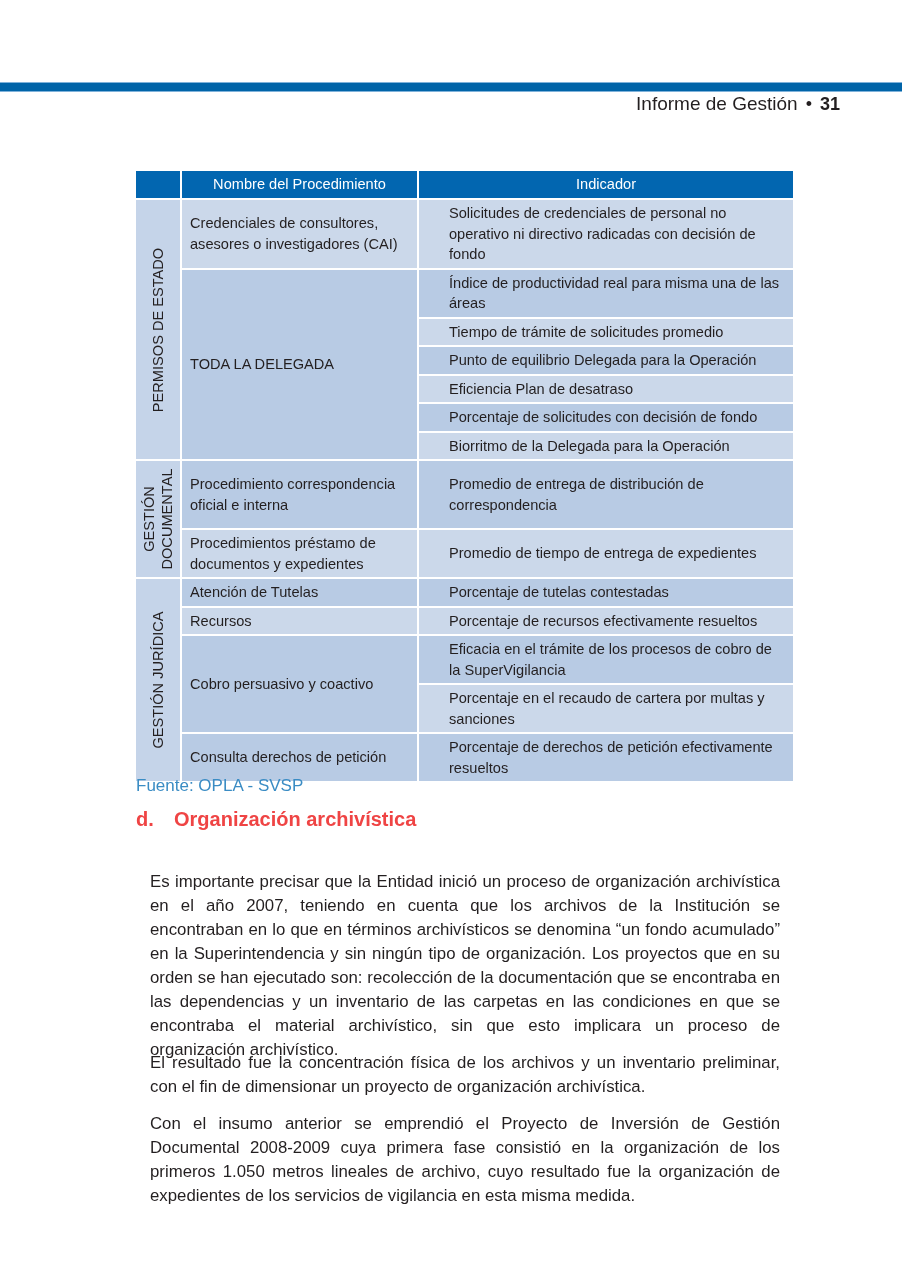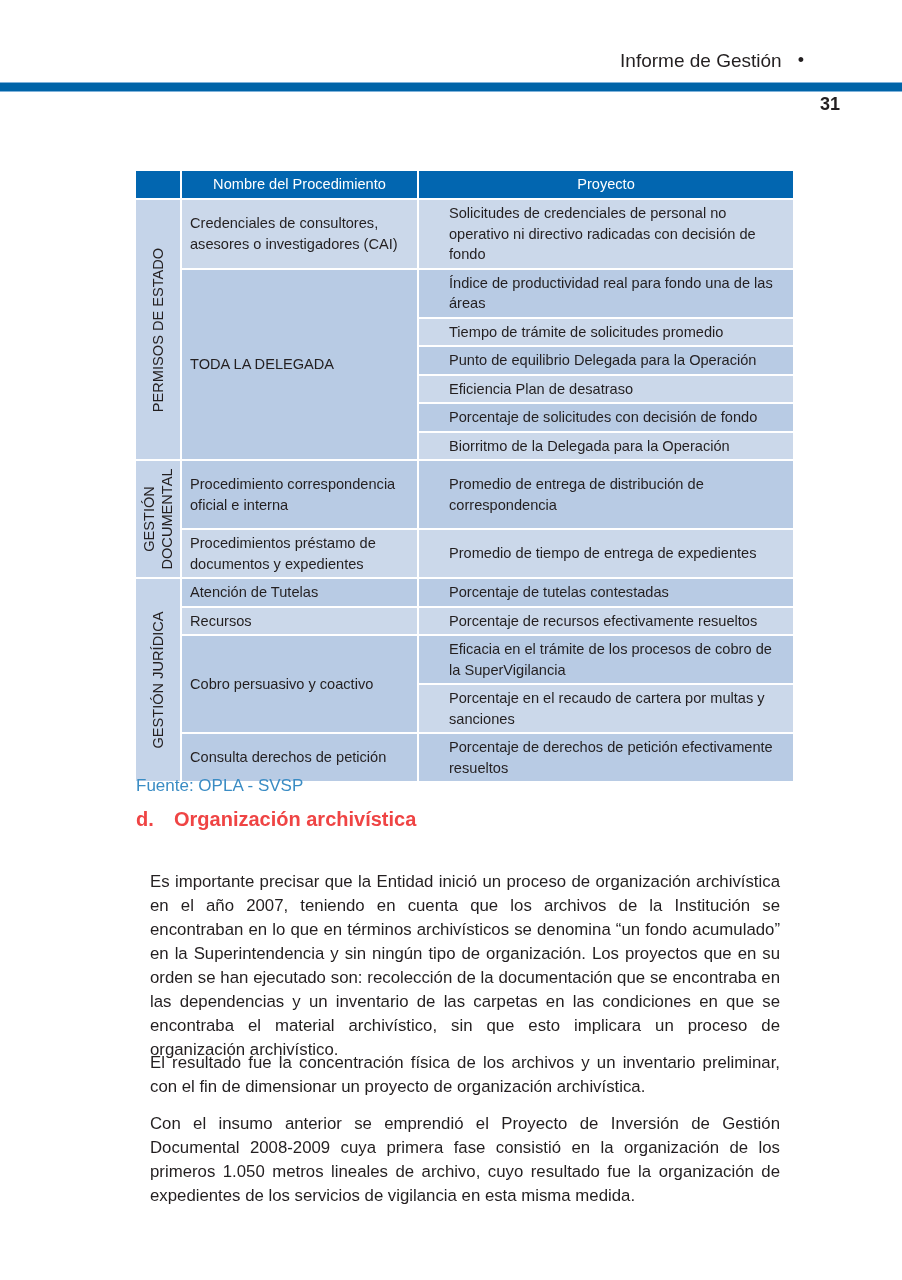--- a/index.html
+++ b/index.html
@@ -2,21 +2,21 @@
 <html><head>
 <meta charset="utf-8">
 <style>
   html, body { margin: 0; padding: 0; }
   body {
     width: 902px; height: 1280px; background: #ffffff; position: relative; overflow: hidden;
     font-family: "Liberation Sans", "DejaVu Sans", sans-serif; color: #231f20;
   }
   .page-header {
     position: absolute; top: 50px; right: 62px; font-size: 19px; color: #231f20;
-    display: flex; align-items: flex-start; gap: 16px;
+    display: flex; align-items: flex-end; gap: 8px;
   }
   .page-header .bullet { font-size: 18px; }
   .page-header .num { font-weight: bold; font-size: 18px; margin-top: 44px; }
   .header-bar {
     position: absolute; top: 82px; left: 0; width: 902px; height: 8px;
     background: #0064a8; border-top: 1px solid #7fb2da; border-bottom: 1px solid #7fb2da;
   }
   .table-wrap { position: absolute; left: 136px; top: 169px; width: 767px; }
   table { border-collapse: collapse; width: 657px; table-layout: fixed; font-size: 14.6px; line-height: 20.5px; }
   col.c0 { width: 45px; } col.c1 { width: 237px; } col.c2 { width: 375px; }
@@ -59,35 +59,35 @@
   <table>
     <colgroup>
         <col class="c0">
         <col class="c1">
         <col class="c2">
       </colgroup>
     <thead>
       <tr>
         <th></th>
         <th>Nombre del Procedimiento</th>
-        <th>Proyecto</th>
+        <th>Indicador</th>
       </tr>
     </thead>
     <tbody>
 
       <tr style="height:69px">
         <td class="group" rowspan="7">
           <div class="rot">PERMISOS DE ESTADO</div>
         </td>
         <td class="light">Credenciales de consultores, asesores o investigadores (CAI)</td>
         <td class="light">Solicitudes de credenciales de personal no operativo ni directivo radicadas con decisión de fondo</td>
       </tr>
       <tr style="height:48px">
         <td class="dark" rowspan="6">TODA LA DELEGADA</td>
-        <td class="dark">Índice de productividad real para fondo una de las áreas</td>
+        <td class="dark">Índice de productividad real para misma una de las áreas</td>
       </tr>
       <tr style="height:28px">
         <td class="light">Tiempo de trámite de solicitudes promedio</td>
       </tr>
       <tr style="height:28px">
         <td class="dark">Punto de equilibrio Delegada para la Operación</td>
       </tr>
       <tr style="height:28px">
         <td class="light">Eficiencia Plan de desatraso</td>
       </tr>

